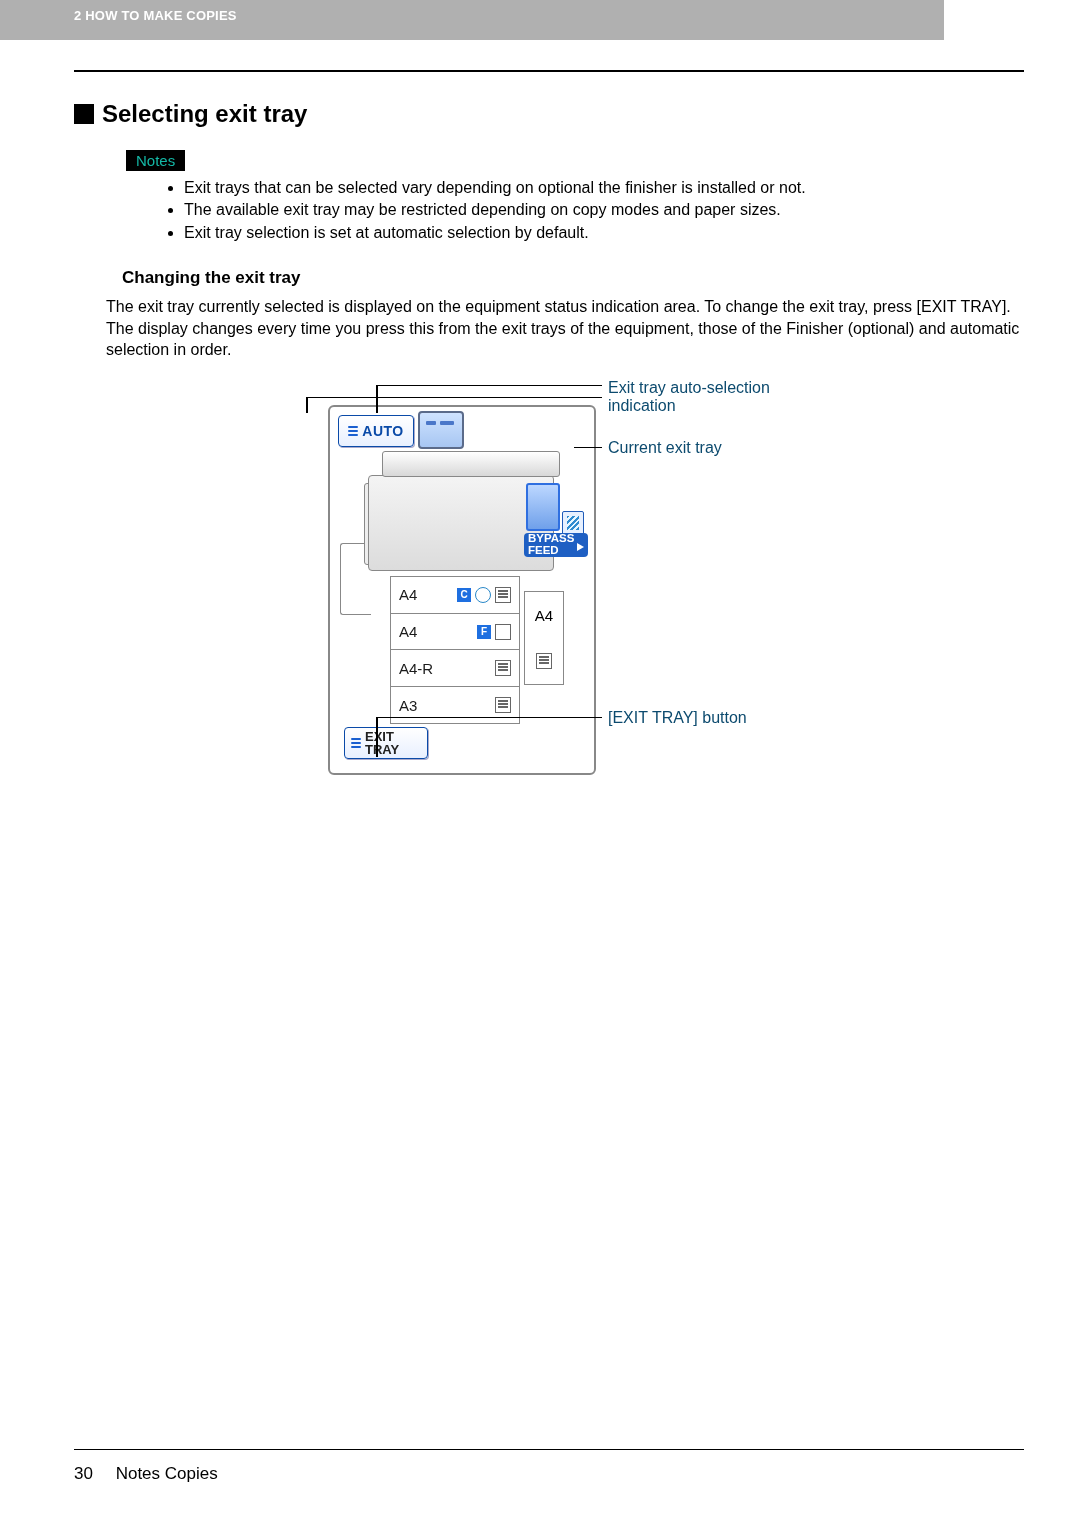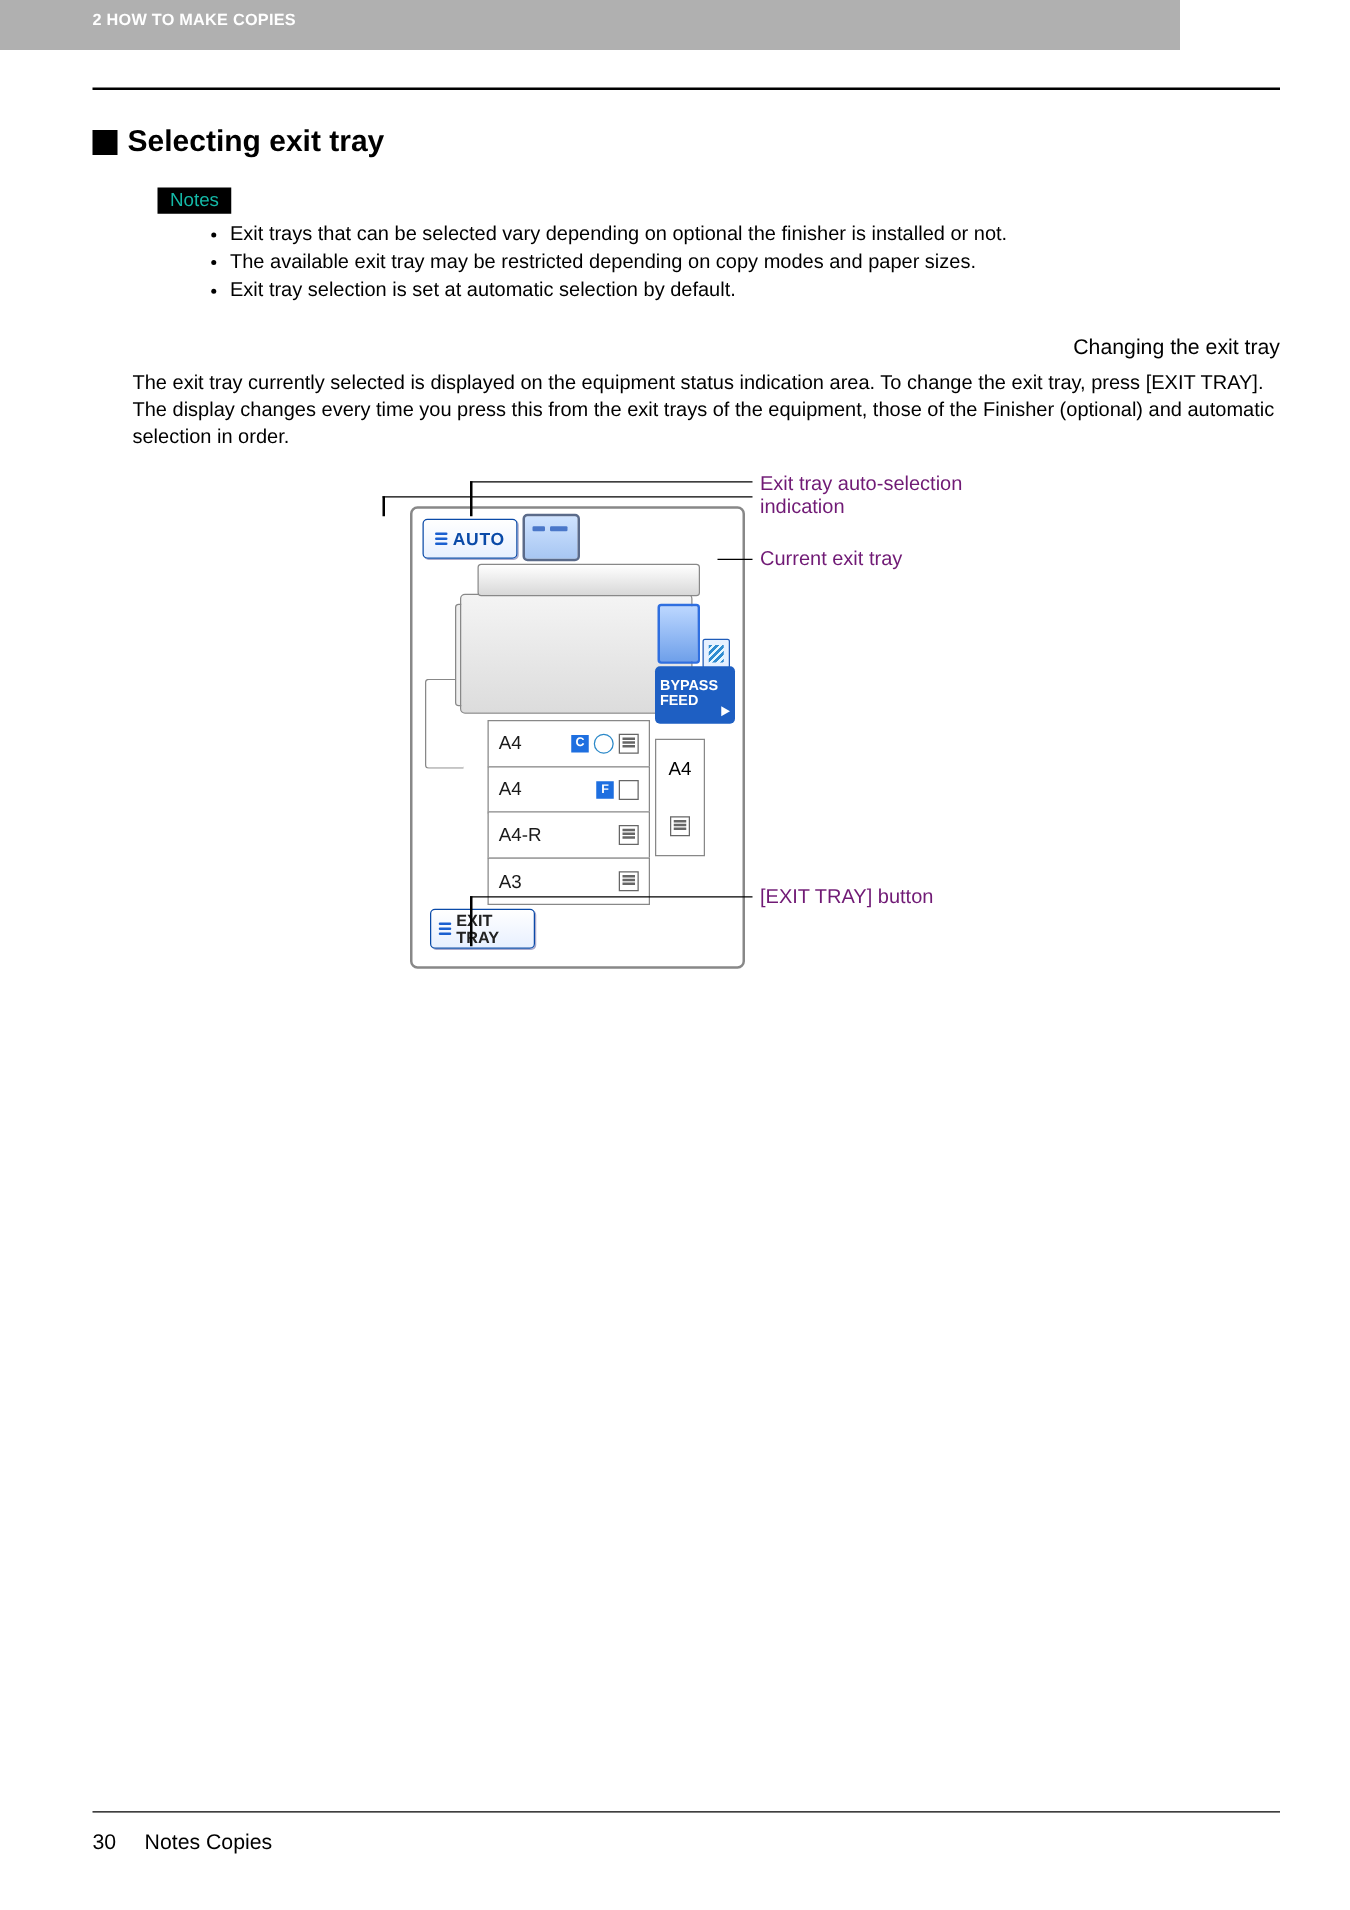--- a/index.html
+++ b/index.html
@@ -63,24 +63,23 @@
     margin-top: 22px;
   }
   .notes-list {
     margin: 6px 0 0 70px;
     font-size: 16px;
     line-height: 1.4;
   }
   .notes-list li { margin: 0; }
   .subhead {
     font-size: 17px;
-    font-weight: normal;
-    margin-left: 36px;
+    font-weight: bold;
+    margin-left: 48px;
     margin-top: 24px;
-    text-align: right;
   }
   .body-para {
     margin-left: 32px;
     margin-top: 8px;
     font-size: 16px;
     line-height: 1.35;
   }
   .diagram-wrap {
     position: relative;
     width: 100%;
@@ -205,21 +204,21 @@
     background: #e6f0ff;
   }
   .copier .active-sq::after {
     content: "";
     position: absolute; left:4px; top:4px; width:12px; height:14px;
     background: repeating-linear-gradient(135deg,#2f8bd0,#2f8bd0 2px,#e6f6ff 2px,#e6f6ff 4px);
   }
   .bypass {
     position: absolute;
     left: 186px; top: 78px;
-    width: 60px; height: 46px;
+    width: 60px; height: 24px;
     background: #1e5fc3;
     border-radius: 4px;
     color: #fff;
     font-size: 11.5px;
     font-weight: bold;
     display: flex;
     flex-direction: column;
     align-items: flex-start;
     justify-content: center;
     padding-left: 4px;
@@ -295,21 +294,21 @@
   .exit-btn-inner .stack-icon span{
     position:absolute;width:10px;height:2px;background:#1a5fd0;border-radius:1px;
   }
   .exit-btn-inner .stack-icon span:nth-child(1){top:0;}
   .exit-btn-inner .stack-icon span:nth-child(2){top:4px;}
   .exit-btn-inner .stack-icon span:nth-child(3){top:8px;}
   .exit-lbl { font-size:13px; font-weight:bold; color:#222; line-height:1.0; }
   .callout {
     position: absolute;
     font-size: 16px;
-    color: #701a75;
+    color: #0c4a6e;
   }
   .lead {
     position: absolute;
     background: #000;
     height: 1.5px;
   }
   .lead-v {
     position: absolute;
     background: #000;
     width: 1.5px;

